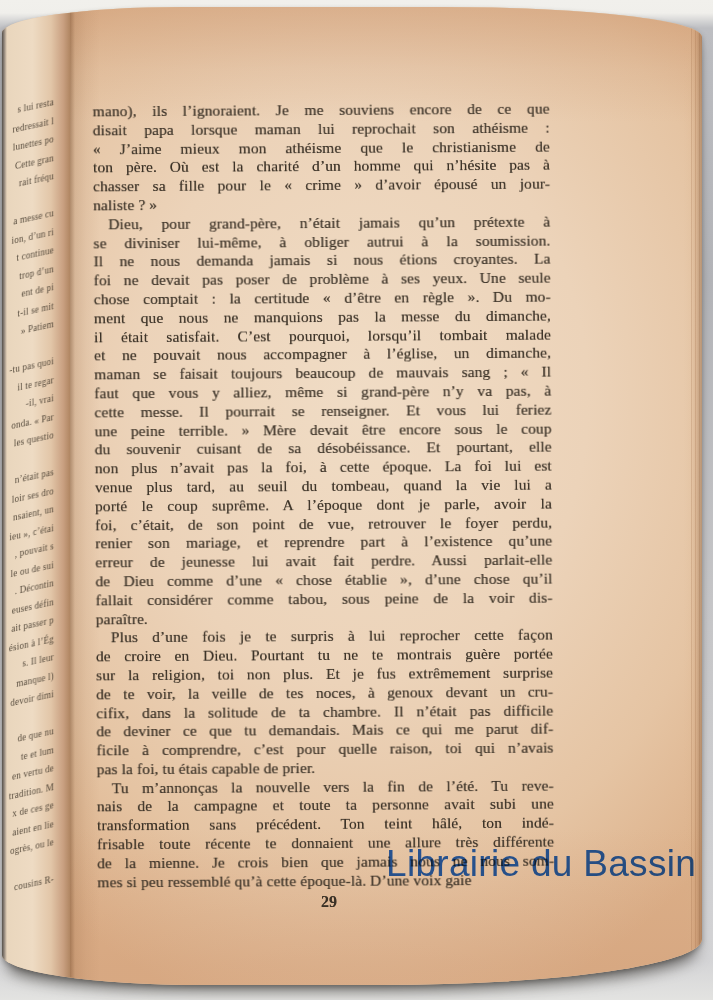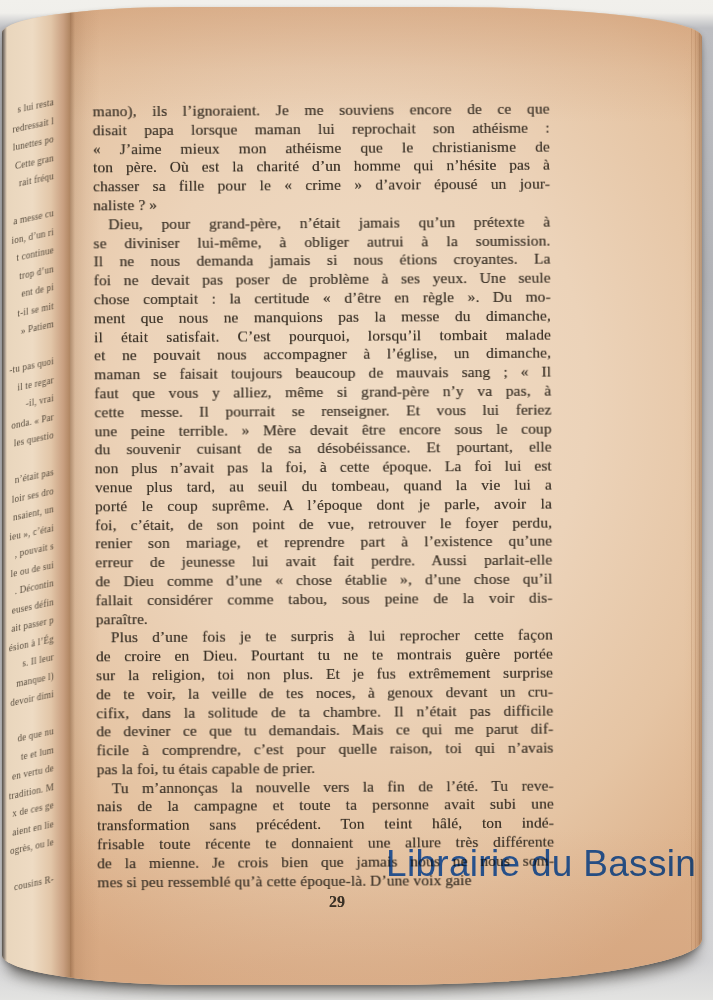--- a/index.html
+++ b/index.html
@@ -62,21 +62,21 @@
   }
   .text-line{
     font-size:15.5px;line-height:18.8px;height:18.8px;
     text-align:justify;text-align-last:justify;
     overflow:hidden;white-space:nowrap;
     letter-spacing:0.1px;
   }
   .text-line.last{text-align-last:left;}
   .text-line.ind{text-indent:15px;}
   .page-number{
-    position:absolute;left:232px;top:886px;width:70px;
+    position:absolute;left:224px;top:886px;width:70px;
     text-align:center;
     font-size:16px;font-weight:bold;color:#3a3126;
     text-shadow:0 0 0.6px rgba(58,49,38,0.5);
   }
   .watermark{
     position:absolute;left:386px;top:843px;
     font-family:"Liberation Sans", sans-serif;
     font-size:37px;font-weight:normal;
     color:#1f63e0;
     mix-blend-mode:multiply;

